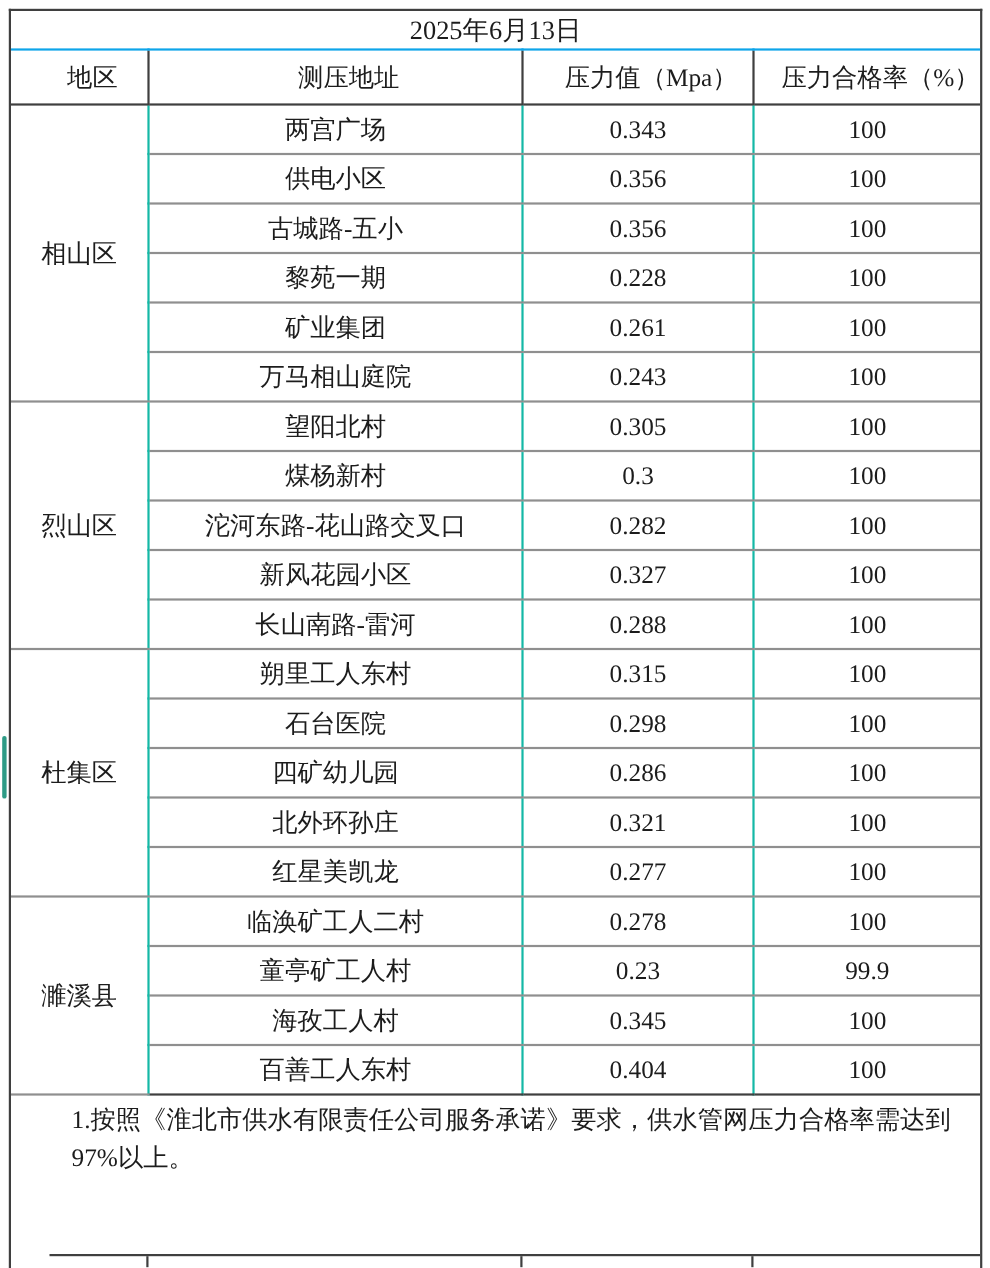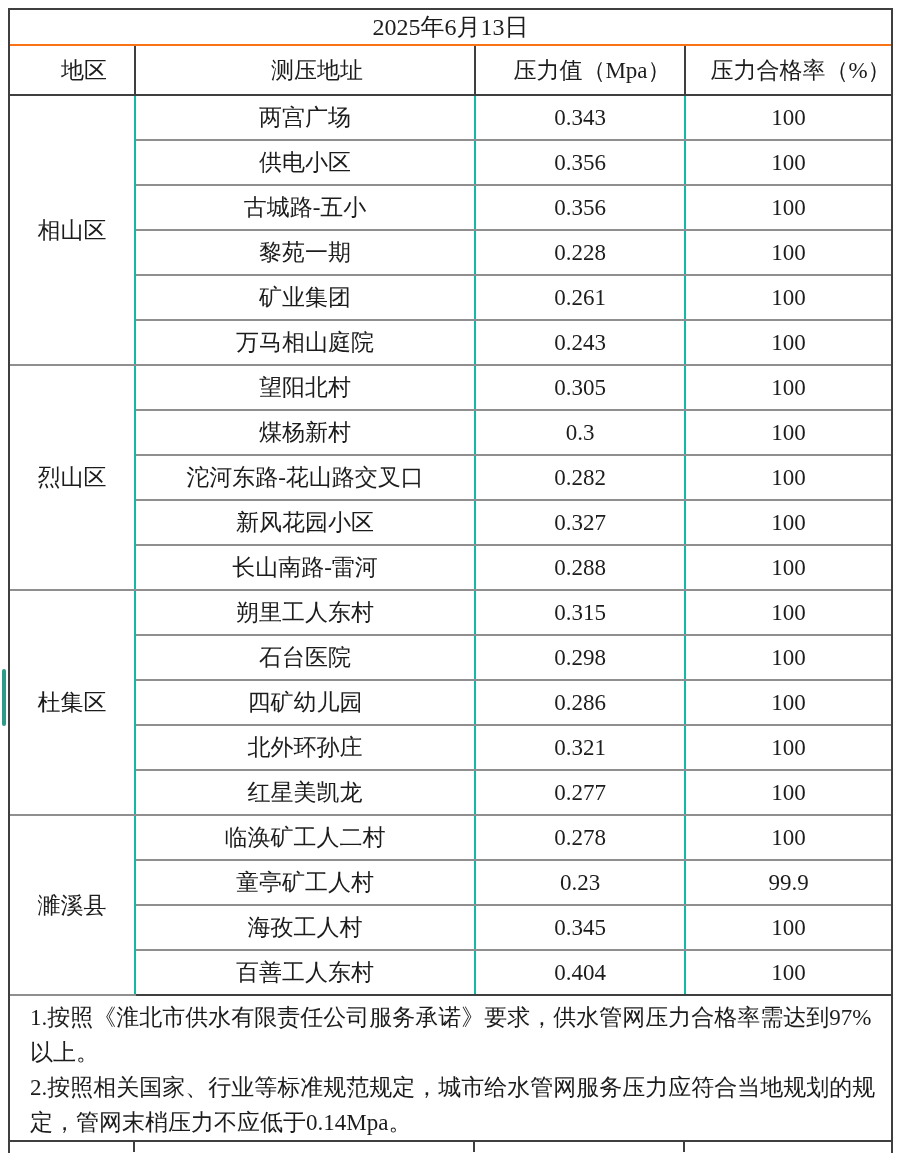--- a/index.html
+++ b/index.html
@@ -9,31 +9,31 @@
 
   .green-marker { position:absolute; left:2px; top:669px; width:4px; height:57px;
                   background:#2e9b86; border-radius:2px; }
 
   .box { position:absolute; left:8px; top:8px; width:885px; height:1145px;
          border:2px solid #3f3f3f; border-bottom:none; background:#fff; }
 
   table { width:100%; border-collapse:collapse; table-layout:fixed; }
   td { text-align:center; vertical-align:middle; font-size:23px; overflow:hidden; }
 
-  .title-cell  { height:35px; font-size:24px; border-bottom:2px solid #f97316; }
+  .title-cell  { height:35px; font-size:24px; border-bottom:2px solid #0ea5e9; }
   .hcell       { height:50px; border-bottom:2px solid #3f3f3f; border-right:2px solid #3f3f3f;padding-left:24px; }
   .hcell:last-child { border-right:none;text-align:center; }
 
   #data-body td { height:45px; border-bottom:2px solid #8f8f8f; }
   td.region, td.addr, td.val { border-right:2px solid #14b8a6;text-align:center; }
   td.rate { border-right:none; }
   #data-body tr:last-child td { border-bottom-color:#3f3f3f; }
 
   .notes { height:146px; border-bottom:2px solid #3f3f3f; padding:4px 6px 0 20px;
-           font-size:23px; line-height:35px; text-align:left; }
+           font-size:23px; line-height:35px; text-align:left;margin-left:35px; }
   .notes p { text-align:left; }
 
   .partial-row { position:relative; height:10px; }
   .partial-row .vline { position:absolute; top:0; width:2px; height:10px; background:#3f3f3f; }
   .vline.v1 { left:123px; } .vline.v2 { left:463px; } .vline.v3 { left:673px; }
 </style>
 </head>
 <body>
 
 <div class="sheet">
@@ -161,21 +161,20 @@
           <tr>
             <td class="addr">百善工人东村</td>
             <td class="val">0.404</td>
             <td class="rate">100</td>
           </tr>
         </tbody>
     </table>
 
     <div class="notes">
       <p>1.按照《淮北市供水有限责任公司服务承诺》要求，供水管网压力合格率需达到97%以上。</p>
-      <p>2.按照相关国家、行业等标准规范规定，城市给水管网服务压力应符合当地规划的规定，管网末梢压力不应低于0.14Mpa。</p>
     </div>
 
     <div class="partial-row">
       <div class="vline v1"></div>
       <div class="vline v2"></div>
       <div class="vline v3"></div>
     </div>
   </div>
 </div>
 

